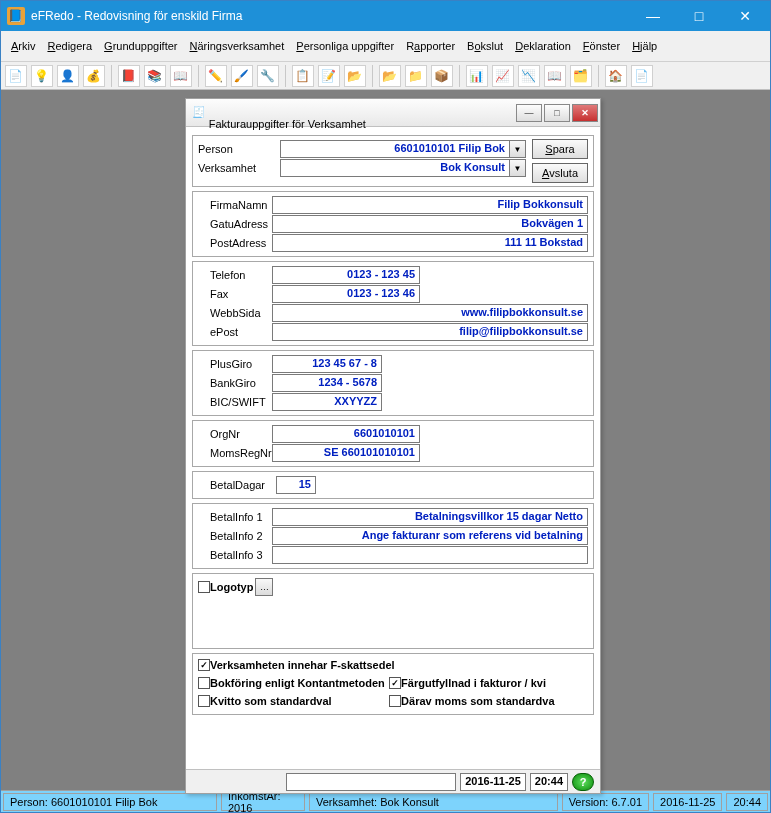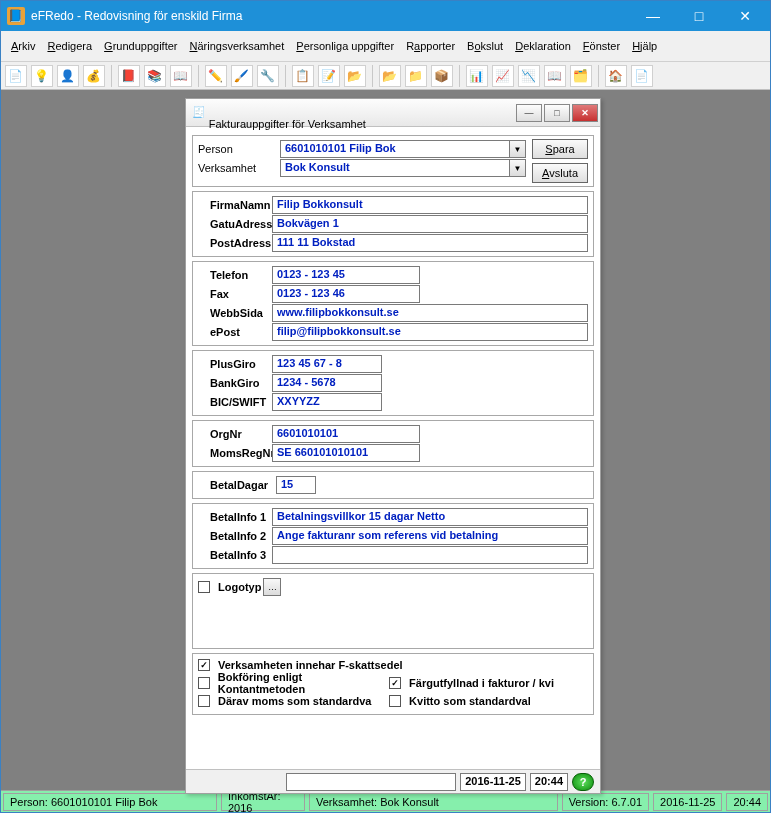--- a/index.html
+++ b/index.html
@@ -16,34 +16,34 @@
   .tbtn { width:22px; height:22px; border:1px solid #d0d0d0; background:#fff; display:flex; align-items:center; justify-content:center; font-size:12px;}
   .tsep { width:1px; height:22px; background:#c8c8c8; margin:0 2px;}
   .mdi { flex:1; background:#808080; position:relative; }
   .inner-window { position:absolute; left:184px; top:8px; width:416px; height:696px; background:#fff; border:1px solid #a0a0a0; box-shadow:2px 2px 4px rgba(0,0,0,0.2); display:flex; flex-direction:column; }
   .inner-title { height:28px; background:linear-gradient(#fdfdfd,#e8e8e8); border-bottom:1px solid #c0c0c0; display:flex; align-items:center; font-size:11px; padding:0 2px 0 6px;}
   .inner-title .t { flex:1; color:#000;margin-top:22px;}
   .ibtn { width:26px; height:18px; border:1px solid #888; background:linear-gradient(#fdfdfd,#dedede); margin-left:2px; display:flex; align-items:center; justify-content:center; font-size:9px; color:#333; }
   .ibtn.red { background:linear-gradient(#e07a7a,#c73030); color:#fff; font-weight:bold;}
   .inner-body { flex:1; padding:4px 6px; overflow:auto; }
   .row { display:flex; align-items:center; margin:1px 0; }
-  .lbl { width:74px; font-size:11px; font-weight:bold; color:#000;padding-left:12px; }
+  .lbl { width:74px; font-size:11px; font-weight:normal; color:#000;padding-left:12px; }
   .lbl2 { width:82px; font-size:11px; font-weight:normal; color:#000; }
-  .fld { border:1px solid #7a7a7a; height:18px; font-size:11px; color:#0020c0; font-weight:bold; padding:1px 4px; background:#fff; }
+  .fld { border:1px solid #7a7a7a; height:18px; font-size:11px; color:#0020c0; font-weight:bold; padding:1px 4px; background:#fff;text-align:right; }
   .combo { display:flex; flex:1;}
   .combo .fld { flex:1; }
   .combo .arr { width:16px; height:18px; border:1px solid #7a7a7a; border-left:none; background:linear-gradient(#f8f8f8,#dcdcdc); display:flex;align-items:center;justify-content:center;font-size:8px;}
   .btncol { width:56px; display:flex; flex-direction:column; gap:4px; margin-left:6px;}
   .btn3d { height:20px; border:1px solid #666; background:linear-gradient(#fafafa,#dedede); font-size:11px; display:flex;align-items:center;justify-content:center; }
   .group { border:1px solid #a8a8a8; padding:3px 5px 3px 5px; margin:4px 0; }
-  .chk { display:flex; align-items:center; font-size:11px; font-weight:bold; gap:8px; height:16px;}
+  .chk { display:flex; align-items:center; font-size:11px; font-weight:bold; gap:0; height:16px;}
   .chkbox { width:12px; height:12px; border:1px solid #555; background:#fff; display:flex;align-items:center;justify-content:center;font-size:9px;color:#000;}
   .chkgrid { display:flex; flex-wrap:wrap; }
   .chkgrid .chk { width:49%; margin-bottom:2px;}
-  .statusbar { height:22px; border-top:1px solid #a0a0a0; background:#86efac; display:flex; font-size:11px; align-items:center;}
+  .statusbar { height:22px; border-top:1px solid #a0a0a0; background:#7dd3fc; display:flex; font-size:11px; align-items:center;}
   .statusbar .cell { border:1px solid #a0a0a0; height:18px; padding:1px 6px; margin:1px 2px; display:flex;align-items:center;}
   .inner-status { height:24px; border-top:1px solid #c0c0c0; display:flex; align-items:center; justify-content:flex-end; padding:0 6px; gap:4px; background:#f0f0f0; font-size:11px;}
   .inner-status .fld { font-weight:bold; color:#000;}
   .helpbtn { width:22px;height:18px;border-radius:10px;background:radial-gradient(#5fe05f,#0a8a0a); color:#fff; font-weight:bold; display:flex;align-items:center;justify-content:center; border:1px solid #066006;}
   .sm { width:148px; }
   .logobrowse { width:18px;height:18px;border:1px solid #777;background:linear-gradient(#f8f8f8,#dcdcdc);display:flex;align-items:center;justify-content:center;font-size:9px;margin-left:2px;}
   .toprow { display:flex; }
   .toprow .leftcol { flex:1; }
   u.m { text-decoration:underline; }
 </style>
@@ -245,25 +245,25 @@
           <div class="chk">
               <div class="chkbox"></div>
               <span>Bokföring enligt Kontantmetoden</span>
             </div>
           <div class="chk">
               <div class="chkbox">✓</div>
               <span>Färgutfyllnad i fakturor / kvi</span>
             </div>
           <div class="chk">
               <div class="chkbox"></div>
+              <span>Kvitto som standardval</span>
+            </div>
+          <div class="chk">
+              <div class="chkbox"></div>
               <span>Därav moms som standardva</span>
-            </div>
-          <div class="chk">
-              <div class="chkbox"></div>
-              <span>Kvitto som standardval</span>
             </div>
         </div>
 
       </div>
       <div class="inner-status">
         <div class="fld" style="width:170px;background:#fff;color:#000;font-weight:normal;"></div>
         <div class="fld" style="color:#000">2016-11-25</div>
         <div class="fld" style="color:#000">20:44</div>
         <div class="helpbtn">?</div>
       </div>

